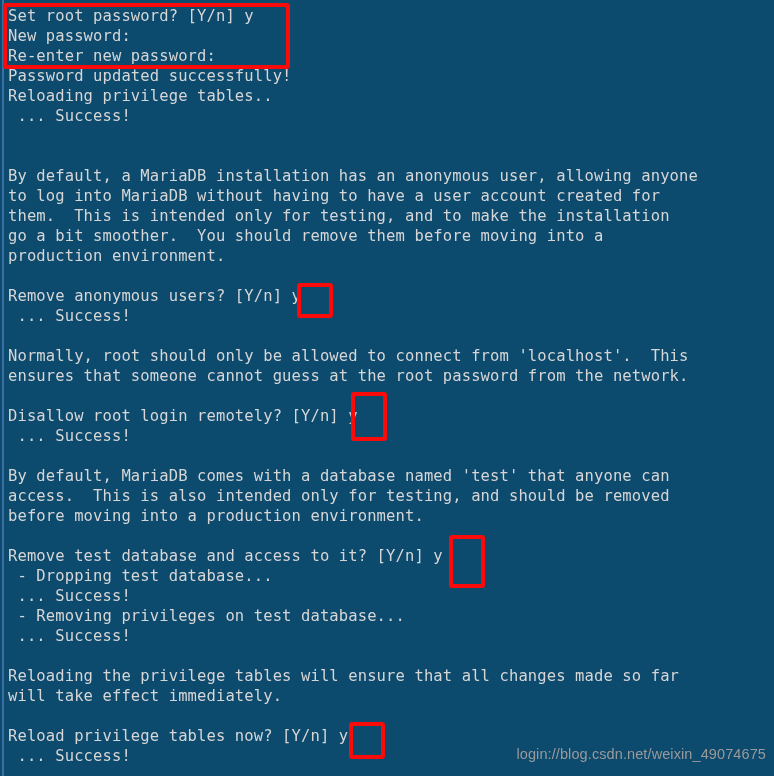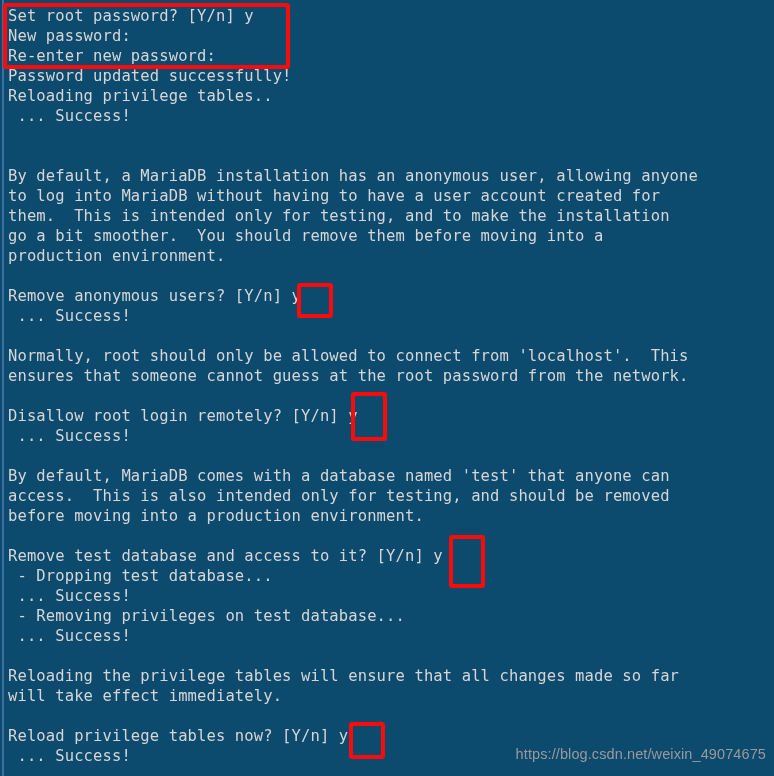--- a/index.html
+++ b/index.html
@@ -70,15 +70,15 @@
   <div id="screen-text" style="color: rgb(214, 214, 214);"><div class="line">Set root password? [Y/n] y</div><div class="line">New password:</div><div class="line">Re-enter new password:</div><div class="line">Password updated successfully!</div><div class="line">Reloading privilege tables..</div><div class="line"> ... Success!</div><div class="line blank"></div><div class="line blank"></div><div class="line">By default, a MariaDB installation has an anonymous user, allowing anyone</div><div class="line">to log into MariaDB without having to have a user account created for</div><div class="line">them.  This is intended only for testing, and to make the installation</div><div class="line">go a bit smoother.  You should remove them before moving into a</div><div class="line">production environment.</div><div class="line blank"></div><div class="line">Remove anonymous users? [Y/n] y</div><div class="line"> ... Success!</div><div class="line blank"></div><div class="line">Normally, root should only be allowed to connect from 'localhost'.  This</div><div class="line">ensures that someone cannot guess at the root password from the network.</div><div class="line blank"></div><div class="line">Disallow root login remotely? [Y/n] y</div><div class="line"> ... Success!</div><div class="line blank"></div><div class="line">By default, MariaDB comes with a database named 'test' that anyone can</div><div class="line">access.  This is also intended only for testing, and should be removed</div><div class="line">before moving into a production environment.</div><div class="line blank"></div><div class="line">Remove test database and access to it? [Y/n] y</div><div class="line"> - Dropping test database...</div><div class="line"> ... Success!</div><div class="line"> - Removing privileges on test database...</div><div class="line"> ... Success!</div><div class="line blank"></div><div class="line">Reloading the privilege tables will ensure that all changes made so far</div><div class="line">will take effect immediately.</div><div class="line blank"></div><div class="line">Reload privilege tables now? [Y/n] y</div><div class="line"> ... Success!</div></div>
 
   <div id="annotation-layer">
       <div class="anno" style="left: 3px; top: 3px; width: 287px; height: 66px; border-color: rgb(251, 10, 10);"></div>
       <div class="anno" style="left: 297px; top: 283px; width: 36px; height: 35px; border-color: rgb(251, 10, 10);"></div>
       <div class="anno" style="left: 351px; top: 392px; width: 36px; height: 49px; border-color: rgb(251, 10, 10);"></div>
       <div class="anno" style="left: 449px; top: 535px; width: 36px; height: 53px; border-color: rgb(251, 10, 10);"></div>
       <div class="anno" style="left: 349px; top: 722px; width: 36px; height: 37px; border-color: rgb(251, 10, 10);"></div>
     </div>
 
-  <div id="watermark">https://blog.csdn.net/weixin_49074675</div>
+  <div id="watermark">login://blog.csdn.net/weixin_49074675</div>
 
 </div>
 
 </body></html>

